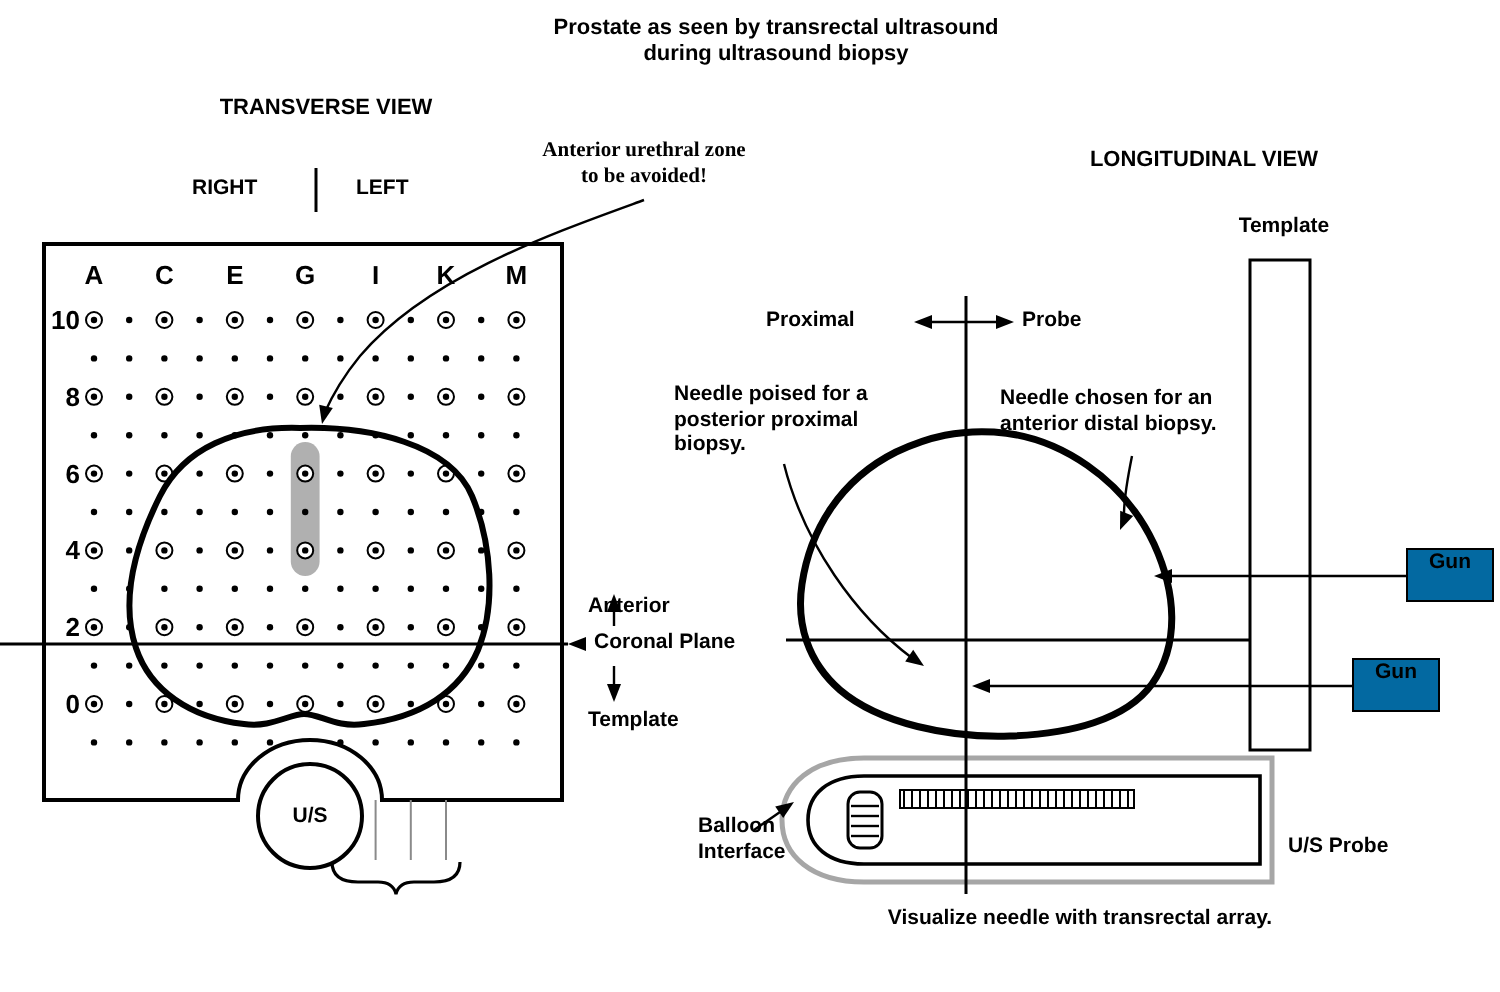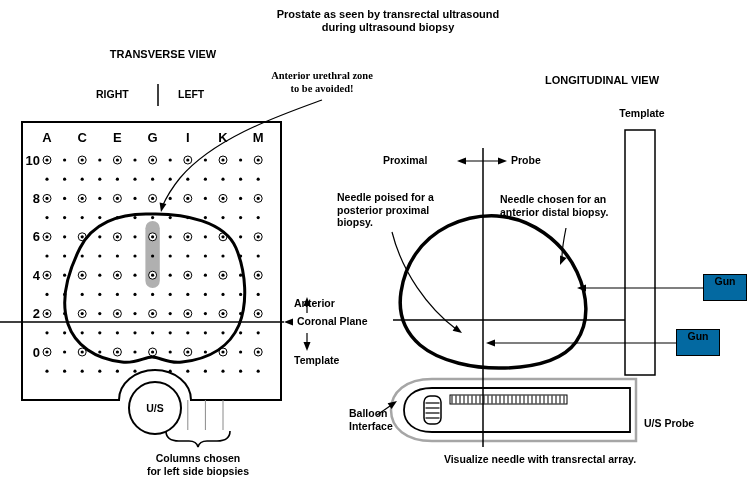--- a/index.html
+++ b/index.html
@@ -360,24 +360,20 @@
   <div>Anterior urethral zone</div>
   <div>to be avoided!</div>
 </div>
 
 <div class="lbl" style="left:294px;top:281px;margin-top:16px;">Anterior</div>
 <div class="lbl" style="left:297px;top:315px;">Coronal Plane</div>
 <div class="lbl" style="left:294px;top:354px;">Template</div>
 
 <div class="lbl center" style="left:130px;top:402px;width:50px;">U/S</div>
 
-<div class="lbl center" style="left:118px;top:452px;width:160px;">
-  <div>Columns chosen</div>
-  <div>for left side biopsies</div>
-</div>
 
 <div class="lbl right" style="left:383px;top:154px;width:70px;">Proximal</div>
 <div class="lbl" style="left:511px;top:154px;">Probe</div>
 
 <div class="lbl center" style="left:582px;top:107px;width:120px;">Template</div>
 
 <div class="gunbox" style="left:703px;top:274px;width:44px;height:27px;">
   <span>Gun</span>
 </div>
 <div class="gunbox" style="left:676px;top:329px;width:44px;height:27px;">

